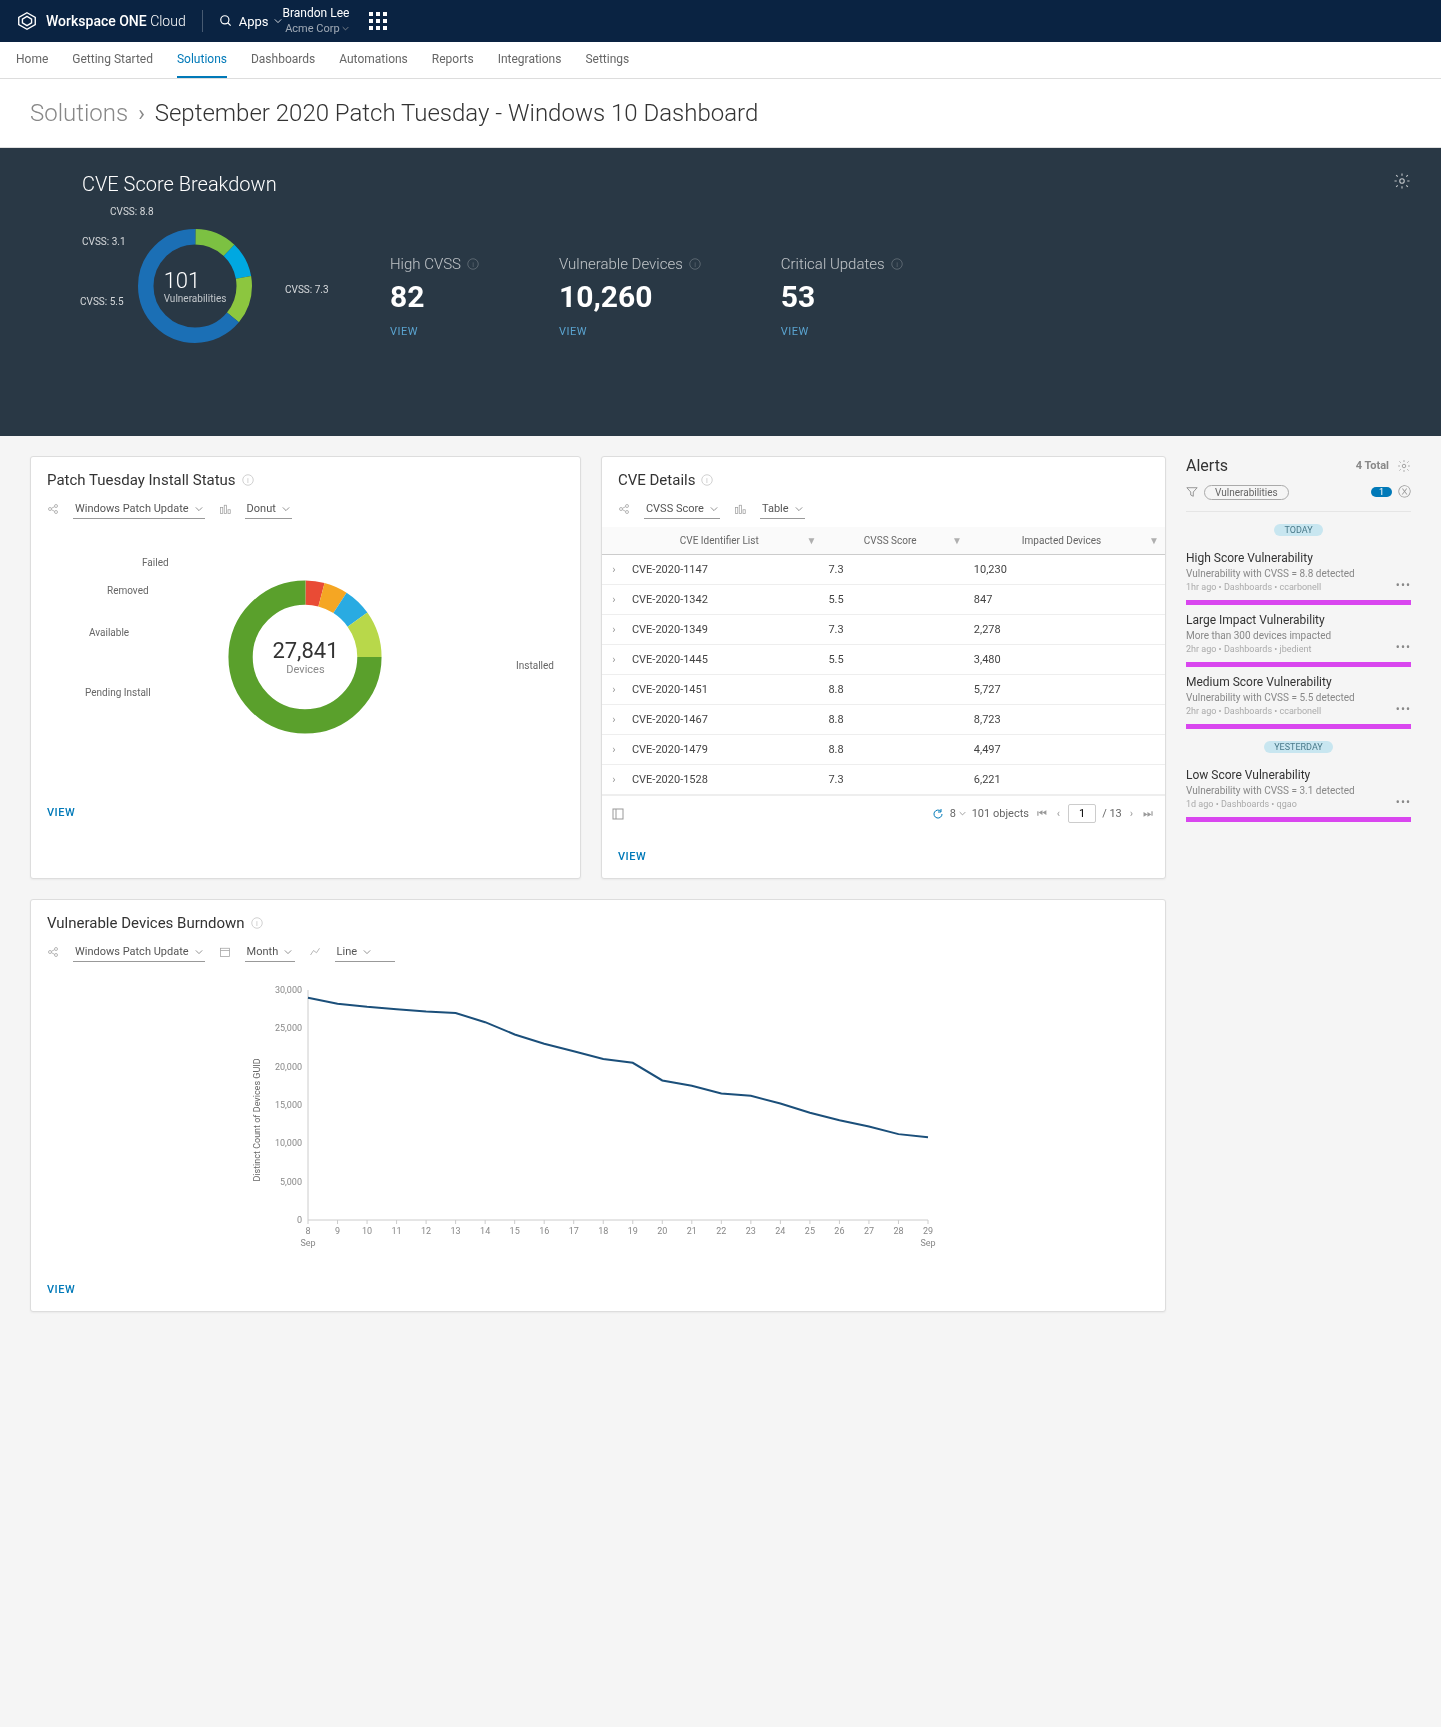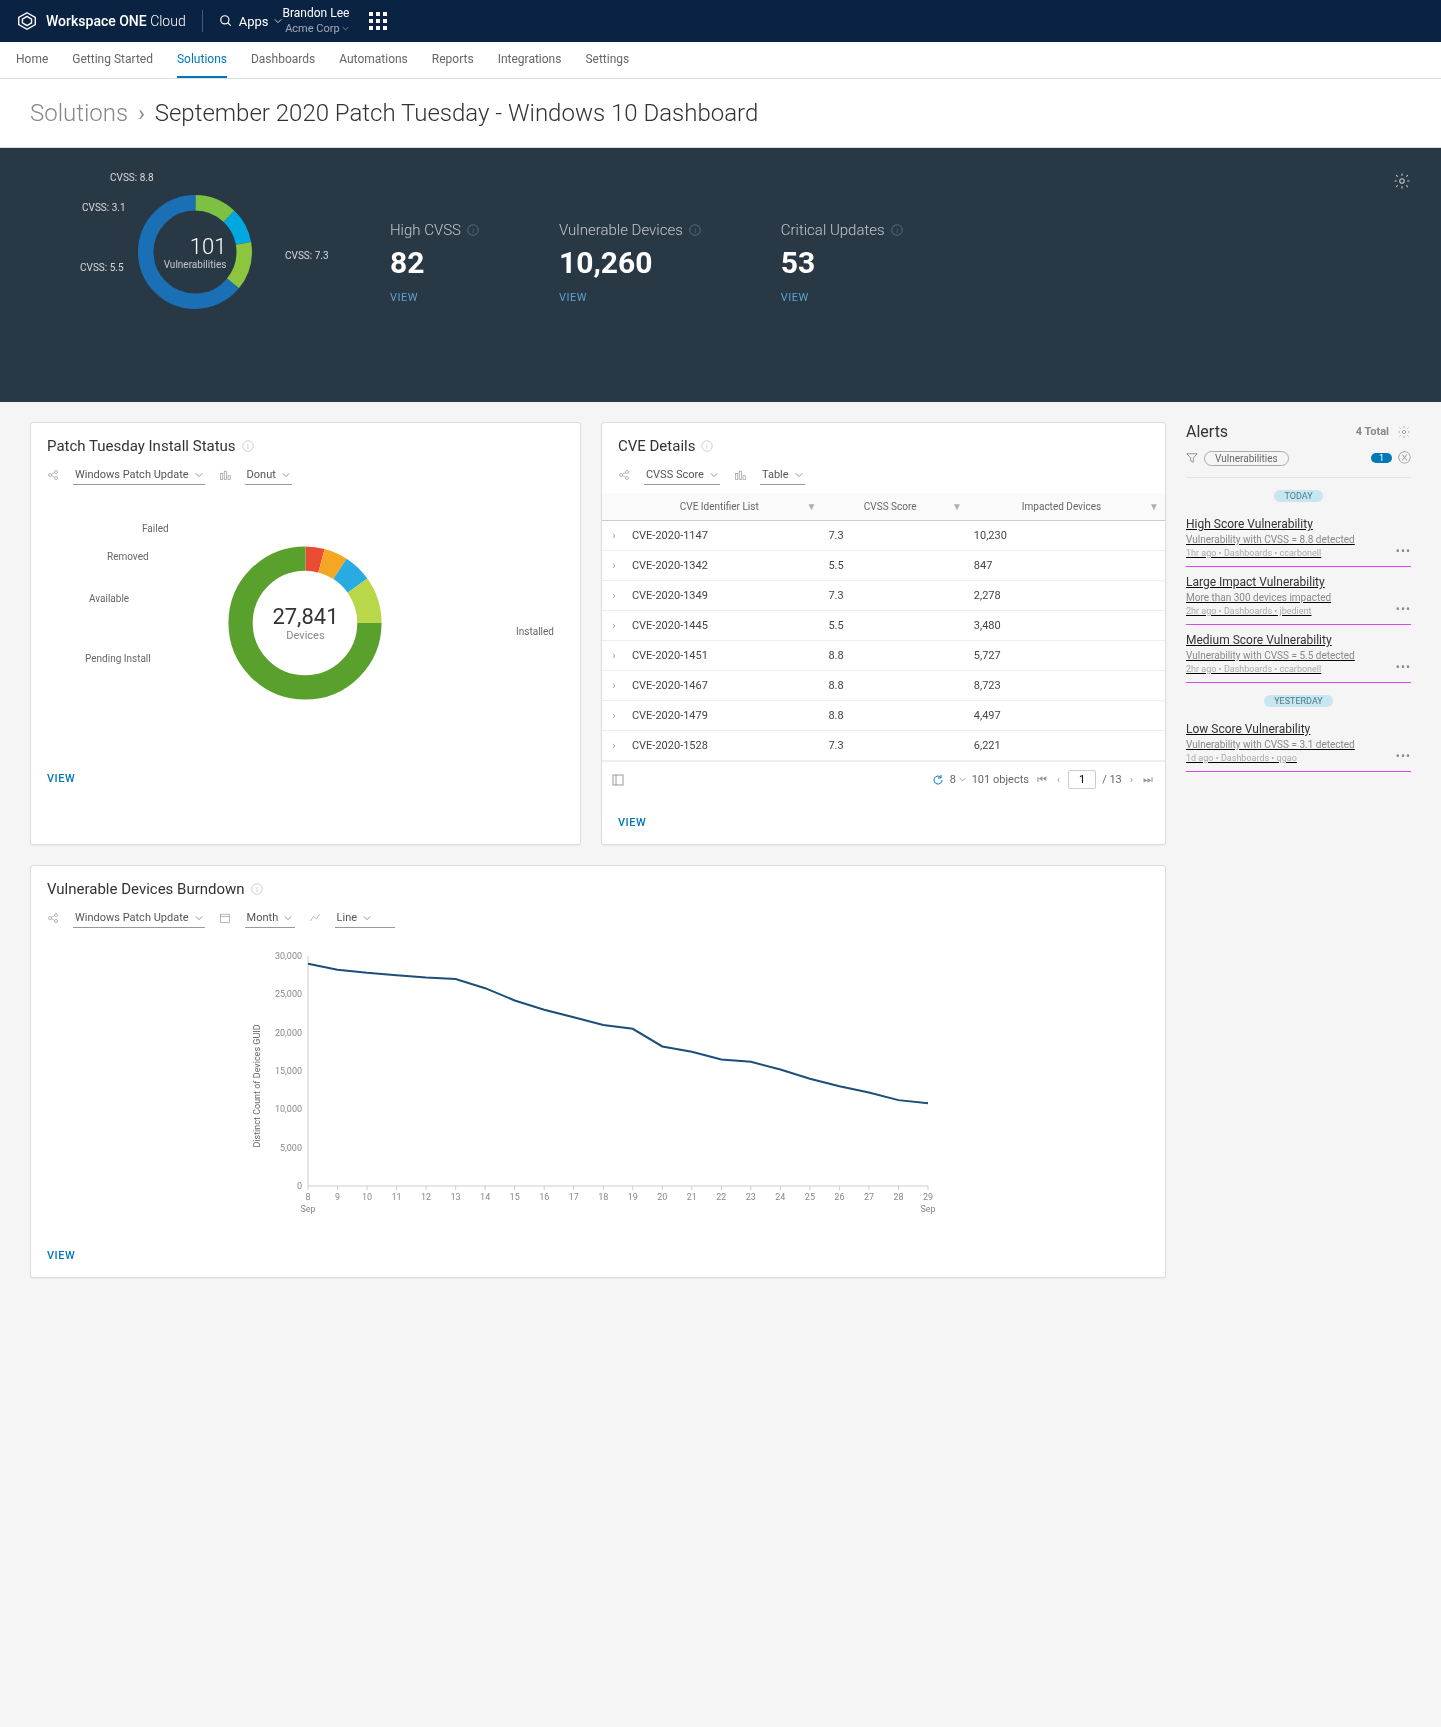--- a/index.html
+++ b/index.html
@@ -26,21 +26,21 @@
 .crumb-root { color: #888; font-size: 24px; font-weight: 300; }
 .crumb-sep { color: #888; margin: 0 6px; font-size: 22px; }
 .crumb-title { font-size: 24px; font-weight: 300; color: #333; }
 
 .hero { background: #293845; color: #fff; padding: 24px 50px 50px; position: relative; }
 .hero-title { font-size: 20px; font-weight: 300; margin-bottom: 10px; margin-left: 32px; }
 .hero-gear { position: absolute; right: 30px; top: 24px; cursor: pointer; }
 .hero-grid { display: flex; gap: 60px; align-items: center; }
 .donut1-wrap { position: relative; width: 280px; height: 180px; }
 .donut1 { position: absolute; left: 80px; top: 15px; }
-.donut-center { position: absolute; left: 50%; top: 50%; transform: translate(-50%,-50%); text-align: right; }
+.donut-center { position: absolute; left: 50%; top: 50%; transform: translate(-50%,-50%); text-align: left; }
 .dc-num { font-size: 22px; font-weight: 300; }
 .dc-lbl { font-size: 10px; color: rgba(255,255,255,.7); }
 .d1-label { position: absolute; font-size: 10px; color: rgba(255,255,255,.8); }
 .stat { flex: 0 0 auto; }
 .stat-label { color: rgba(255,255,255,.7); font-size: 15px; font-weight: 300; display: flex; align-items: center; gap: 6px; }
 .stat-value { font-size: 30px; font-weight: 700; margin: 6px 0 11px; }
 .stat-link { color: #5aa3cf; font-size: 11px; letter-spacing: .5px; cursor: pointer; }
 .info-icon { width: 12px; height: 12px; opacity: .6; }
 
 .content { padding: 20px 30px; display: flex; gap: 20px; }
@@ -80,21 +80,21 @@
 .col-alerts { width: 225px; }
 .alerts-head { display: flex; justify-content: space-between; align-items: center; margin-bottom: 8px; }
 .alerts-title { font-size: 16px; color: #333; font-weight: 400; }
 .alerts-total { font-size: 11px; color: #888; }
 .alerts-filter { display: flex; align-items: center; gap: 8px; margin-bottom: 10px; justify-content: space-between; }
 .chip { border: 1px solid #aaa; border-radius: 10px; padding: 1px 10px; font-size: 10px; color: #666; cursor: pointer; }
 .badge { background: #0079b8; color: #fff; border-radius: 8px; padding: 0 8px; font-size: 9px; }
 .clear-x { color: #999; cursor: pointer; font-size: 13px; }
 .day-pill { text-align: center; margin: 6px 0; }
 .day-pill span { background: #c8e6f0; color: #4a7a8a; font-size: 9px; padding: 1px 10px; border-radius: 8px; }
-.alert-item { border-bottom: 1px solid #d946ef; padding: 8px 0; position: relative; text-decoration: underline; }
+.alert-item { border-bottom: 5px solid #d946ef; padding: 8px 0; position: relative; }
 .alert-title { font-size: 12px; color: #333; margin-bottom: 2px; }
 .alert-sub { font-size: 10px; color: #888; line-height: 1.3; }
 .alert-meta { font-size: 9px; color: #aaa; margin-top: 2px; }
 .alert-dots { position: absolute; right: 0; bottom: 8px; color: #888; cursor: pointer; letter-spacing: 1px; font-size: 12px; }
 
 svg { display: block; }
 </style>
 </head>
 <body>
 
@@ -153,20 +153,21 @@
   <span class="crumb-root">Solutions</span>
   <span class="crumb-sep">›</span>
   <span class="crumb-title">September 2020 Patch Tuesday - Windows 10 Dashboard</span>
 </div>
 
 <div class="hero">
   <svg class="hero-gear" width="18" height="18" viewBox="0 0 24 24" fill="none" stroke="rgba(255,255,255,.7)" stroke-width="1.5">
       <circle cx="12" cy="12" r="3"></circle>
       <path d="M12 2v3M12 19v3M4.2 4.2l2.1 2.1M17.7 17.7l2.1 2.1M2 12h3M19 12h3M4.2 19.8l2.1-2.1M17.7 6.3l2.1-2.1"></path>
     </svg>
+  <div class="hero-title">CVE Score Breakdown</div>
   <div class="hero-grid">
     <div class="donut1-wrap">
       <svg class="donut1" width="130" height="130" viewBox="0 0 42 42" id="donut1">
           <circle cx="21" cy="21" r="15.915" fill="transparent" stroke="#7cc142" stroke-width="5" stroke-dasharray="12 88" stroke-dashoffset="25"></circle>
           <circle cx="21" cy="21" r="15.915" fill="transparent" stroke="#00a8e1" stroke-width="5" stroke-dasharray="10 90" stroke-dashoffset="13"></circle>
           <circle cx="21" cy="21" r="15.915" fill="transparent" stroke="#8cc63f" stroke-width="5" stroke-dasharray="14 86" stroke-dashoffset="3"></circle>
           <circle cx="21" cy="21" r="15.915" fill="transparent" stroke="#1b6fb5" stroke-width="5" stroke-dasharray="64 36" stroke-dashoffset="-11"></circle>
         </svg>
       <div class="donut-center" style="left:145px;top:80px;">
         <div class="dc-num">101</div>

